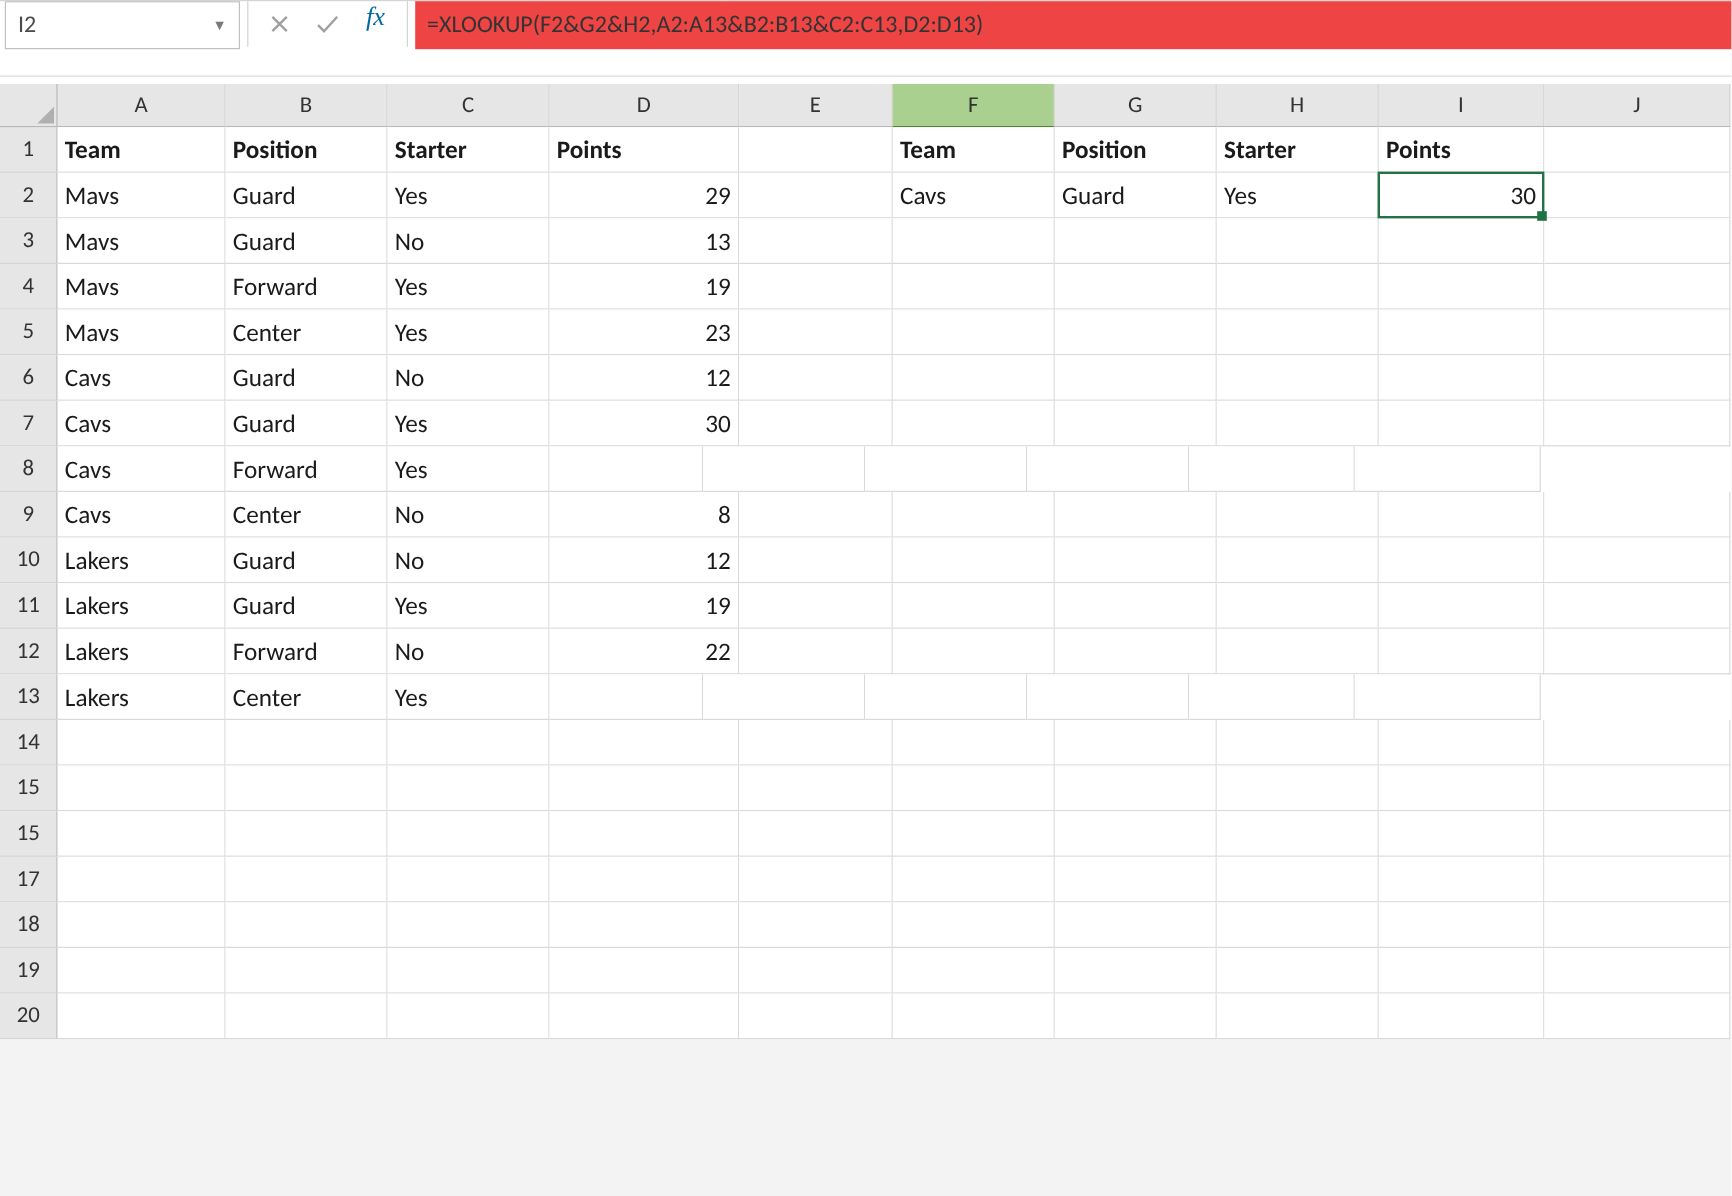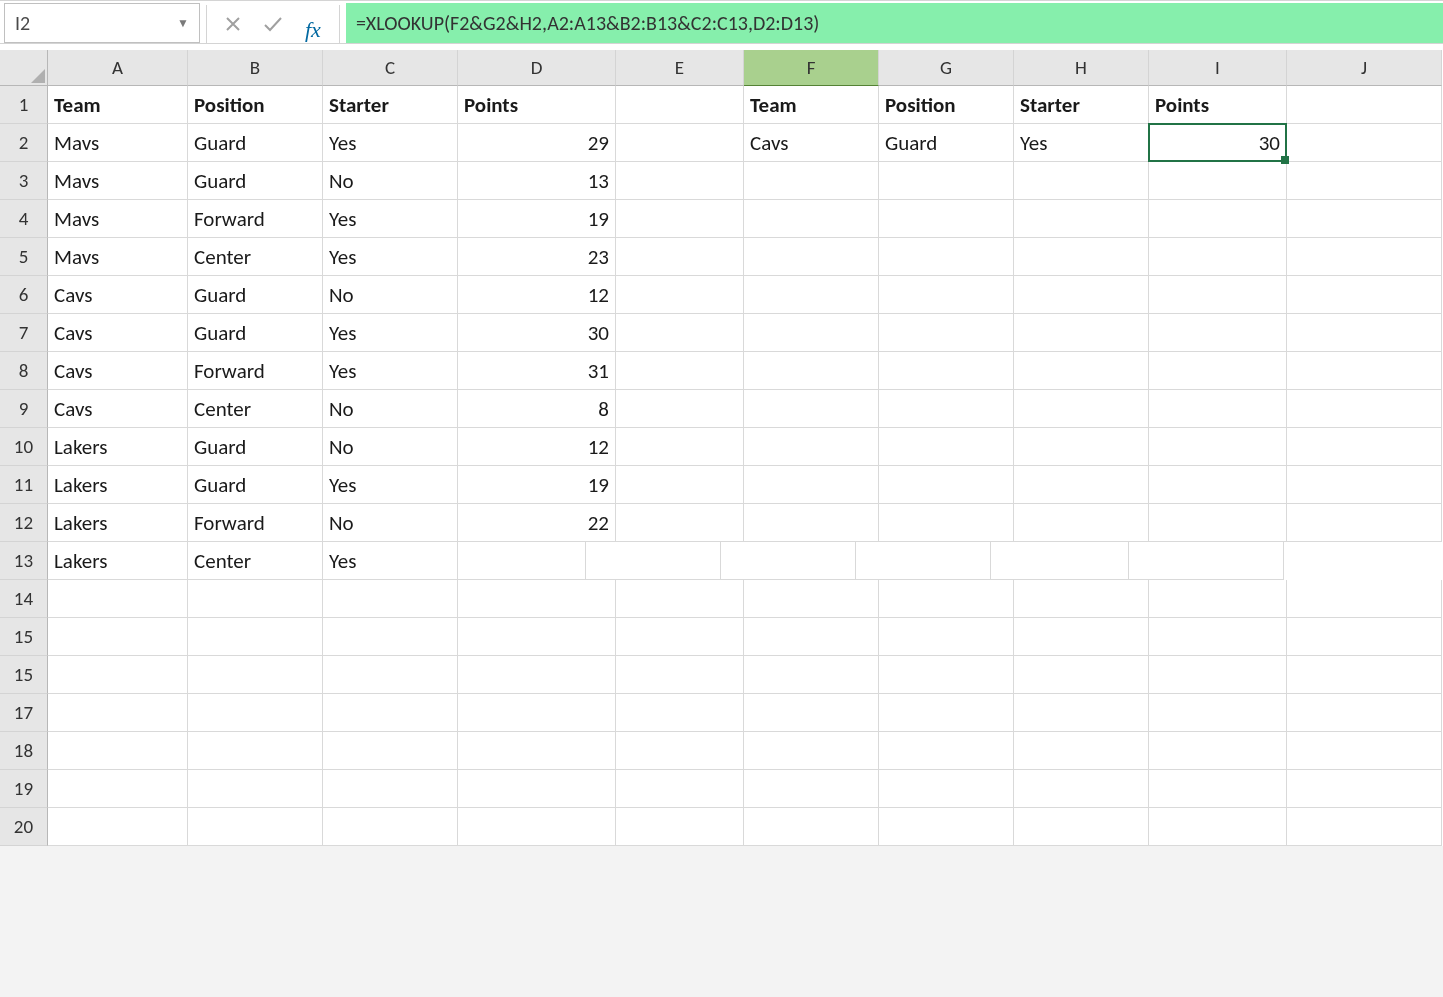--- a/index.html
+++ b/index.html
@@ -9,22 +9,22 @@
     }
     body {
       font-family: Calibri, 'Segoe UI', Arial, sans-serif;
       font-size: 20px;
       background: #f3f3f3;
       overflow: hidden;
       user-select: none;
     }
     .formula-bar-container {
       display: flex;
-      align-items: flex-end;
-      height: 44px;
+      align-items: flex-start;
+      height: 64px;
       background: #fff;
       border-top: 1px solid #d4d4d4;
       border-bottom: 1px solid #d4d4d4;
       gap: 0;
     }
     .name-box {
       width: 196px;
       height: 40px;
       border: 1px solid #c0c0c0;
       background: #fff;
@@ -72,21 +72,21 @@
     }
     .formula-input {
       flex: 1;
       height: 40px;
       border: none;
       outline: none;
       font-size: 20px;
       font-family: Calibri, Arial, sans-serif;
       padding: 0 10px;
       color: #333;
-      background: #86efac;
+      background: #ef4444;
     }
     .spreadsheet-container {
       background: #fff;
       position: relative;
       padding-top: 6px;
     }
     .grid-wrapper {
       display: flex;
     }
     .row-headers {
@@ -341,21 +341,20 @@
             <div class="cell col-F"></div>
             <div class="cell col-G"></div>
             <div class="cell col-H"></div>
             <div class="cell col-I"></div>
             <div class="cell col-J"></div>
           </div>
           <div class="data-row">
             <div class="cell col-A">Cavs</div>
             <div class="cell col-B">Forward</div>
             <div class="cell col-C">Yes</div>
-            <div class="cell col-D right">31</div>
             <div class="cell col-E"></div>
             <div class="cell col-F"></div>
             <div class="cell col-G"></div>
             <div class="cell col-H"></div>
             <div class="cell col-I"></div>
             <div class="cell col-J"></div>
           </div>
           <div class="data-row">
             <div class="cell col-A">Cavs</div>
             <div class="cell col-B">Center</div>

